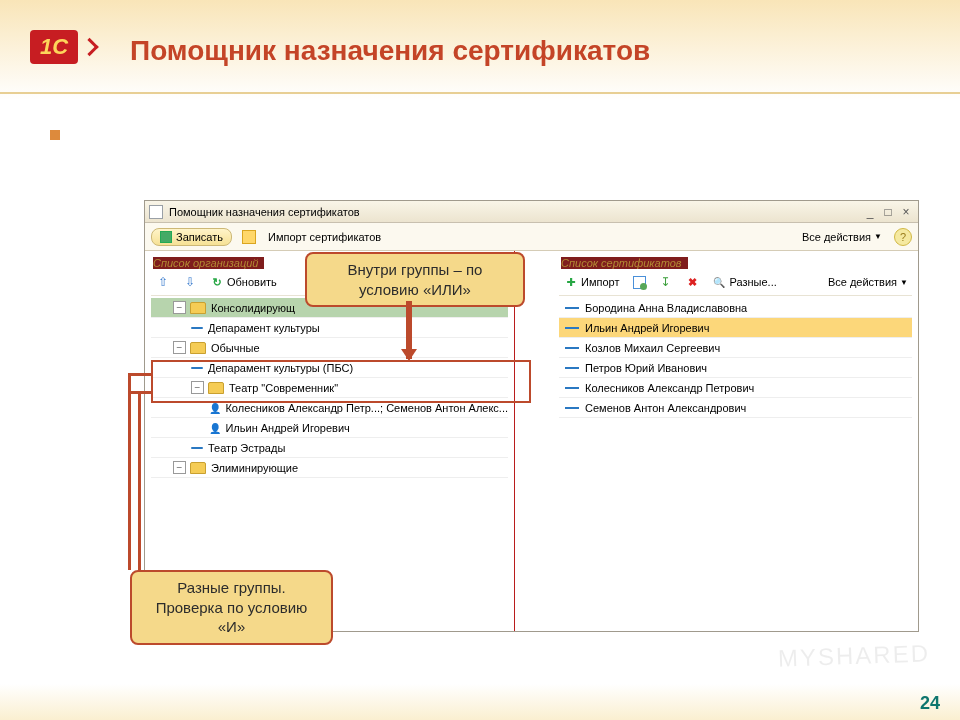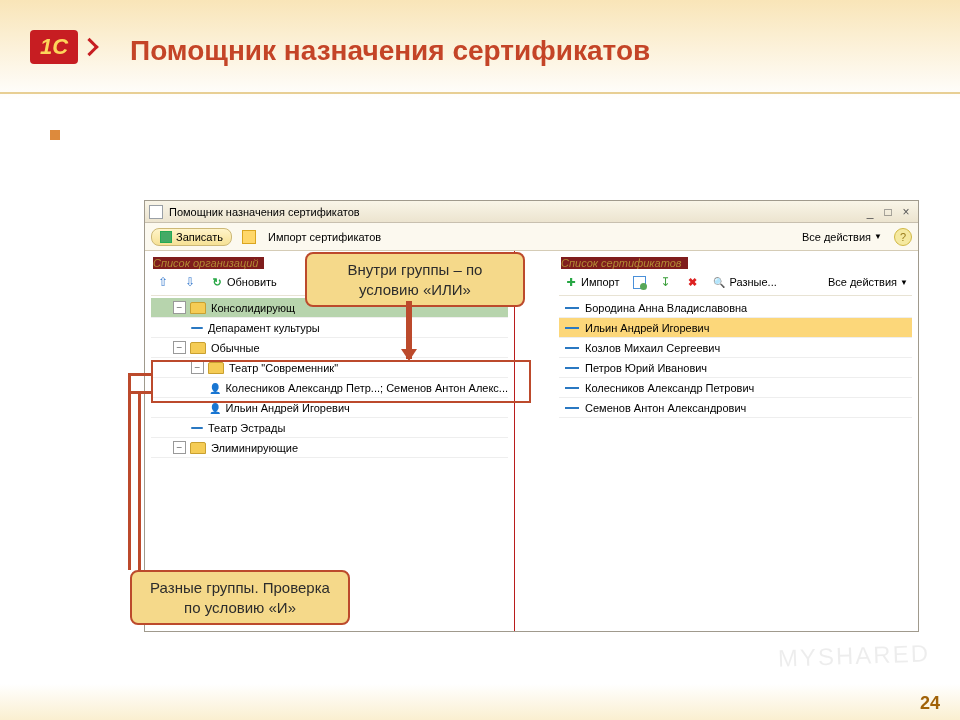--- a/index.html
+++ b/index.html
@@ -233,21 +233,21 @@
       background: #f5d98a;
       border: 2px solid #bc4a2c;
       border-radius: 8px;
       padding: 6px 14px;
       text-align: center;
       color: #2c2c2c;
       font-size: 15px;
       line-height: 1.3;
     }
     .callout.top { left: 305px; top: 252px; width: 220px; }
-    .callout.bottom { left: 130px; top: 570px; width: 220px; z-index: 10; }
+    .callout.bottom { left: 130px; top: 570px; width: 203px; z-index: 10; }
     
     .arrow-down {
       position: absolute;
       left: 406px; top: 301px;
       width: 6px; height: 58px;
       background: #bc4a2c;
     }
     .arrow-down::after {
       content: '';
       position: absolute; bottom: -10px; left: -5px;
@@ -263,21 +263,21 @@
     }
     
     .connector-h1 { position: absolute; left: 130px; top: 373px; width: 22px; height: 3px; background: #bc4a2c; }
     .connector-h2 { position: absolute; left: 130px; top: 391px; width: 22px; height: 3px; background: #bc4a2c; }
     .connector-v1 { position: absolute; left: 128px; top: 373px; width: 3px; height: 197px; background: #bc4a2c; }
     .connector-v2 { position: absolute; left: 138px; top: 391px; width: 3px; height: 179px; background: #bc4a2c; }
     
     .pagenum {
       position: absolute;
       right: 20px; bottom: 6px;
-      color: #a16207;
+      color: #0f766e;
       font-size: 18px;
       font-weight: bold;
     }
     .footer-band {
       position: absolute;
       left: 0; right: 0; bottom: 0;
       height: 36px;
       background: linear-gradient(180deg, #fff 0%, #faefd0 100%);
     }
     .watermark {
@@ -357,20 +357,25 @@
             <span>Депарамент культуры</span>
           </div>
           <div class="tree-row">
             <span class="indent w1"></span>
             <span class="toggle">−</span>
             <span class="folder"></span>
             <span>Обычные</span>
           </div>
           <div class="tree-row">
             <span class="indent w2"></span>
+            <span class="dash"></span>
+            <span>Депарамент культуры (ПБС)</span>
+          </div>
+          <div class="tree-row">
+            <span class="indent w2"></span>
             <span class="toggle">−</span>
             <span class="folder"></span>
             <span>Театр "Современник"</span>
           </div>
           <div class="tree-row">
             <span class="indent w3"></span>
             <span class="person-ic"></span>
             <span>Колесников Александр Петр...; Семенов Антон Алекс...</span>
           </div>
           <div class="tree-row">

